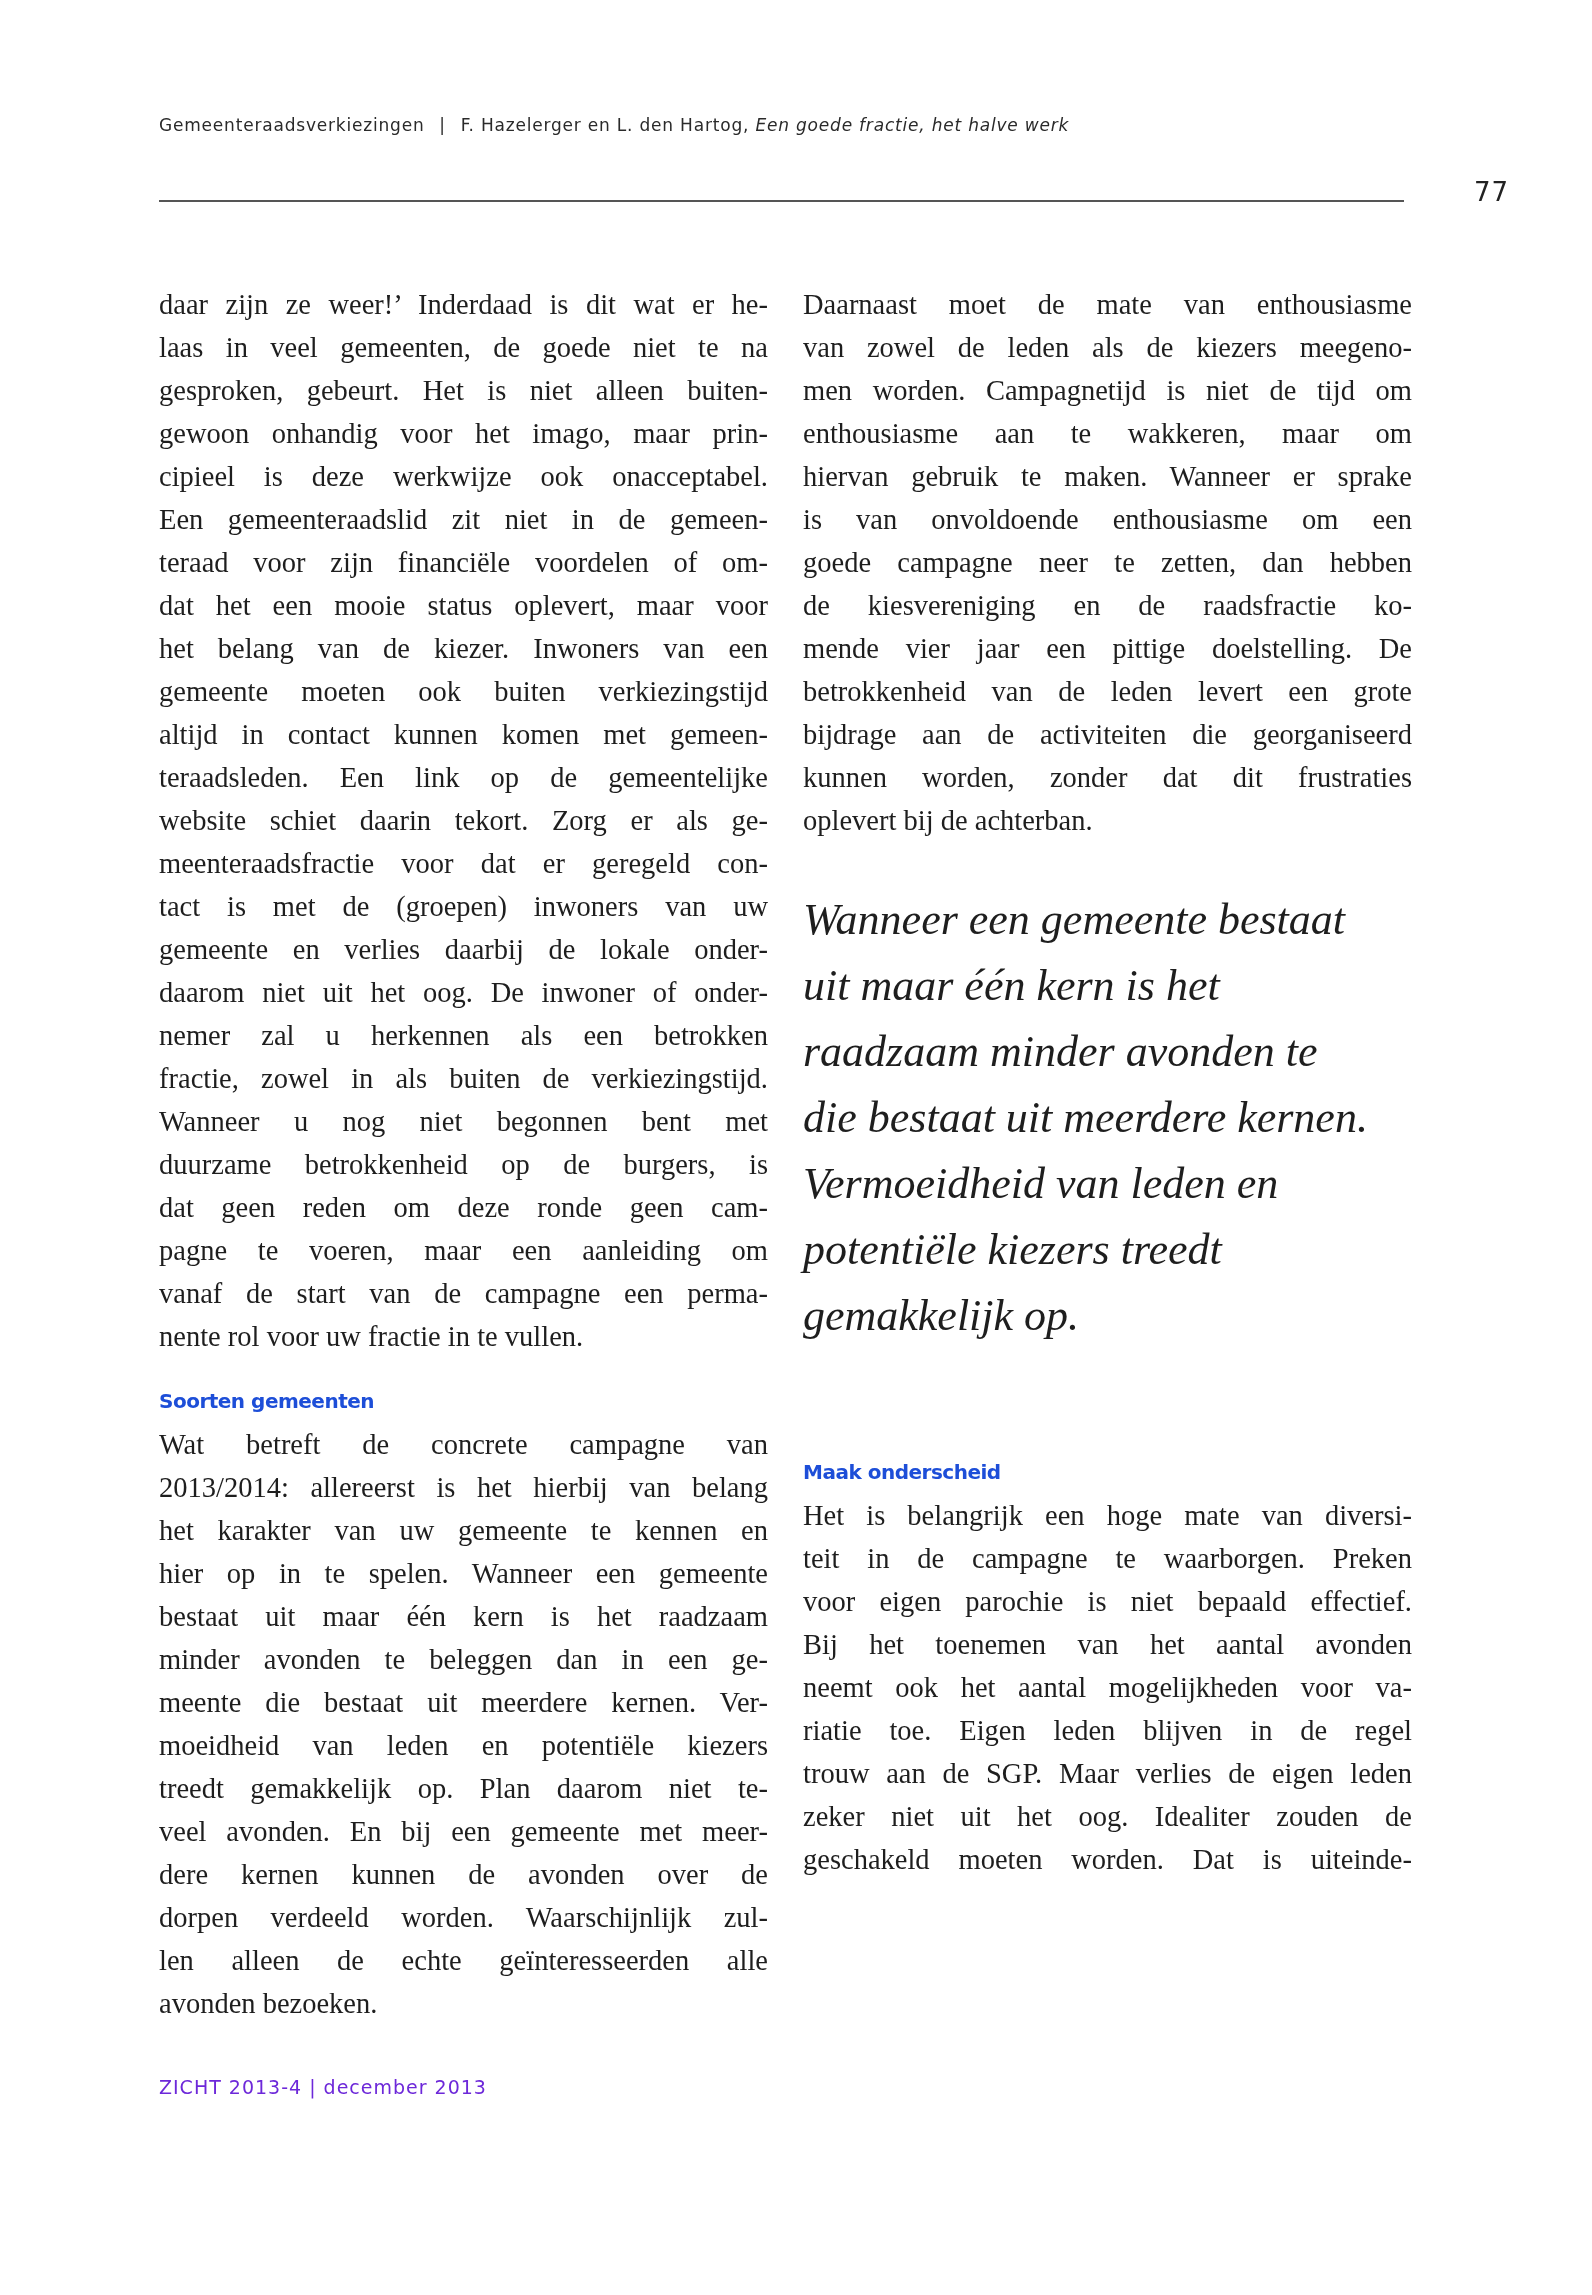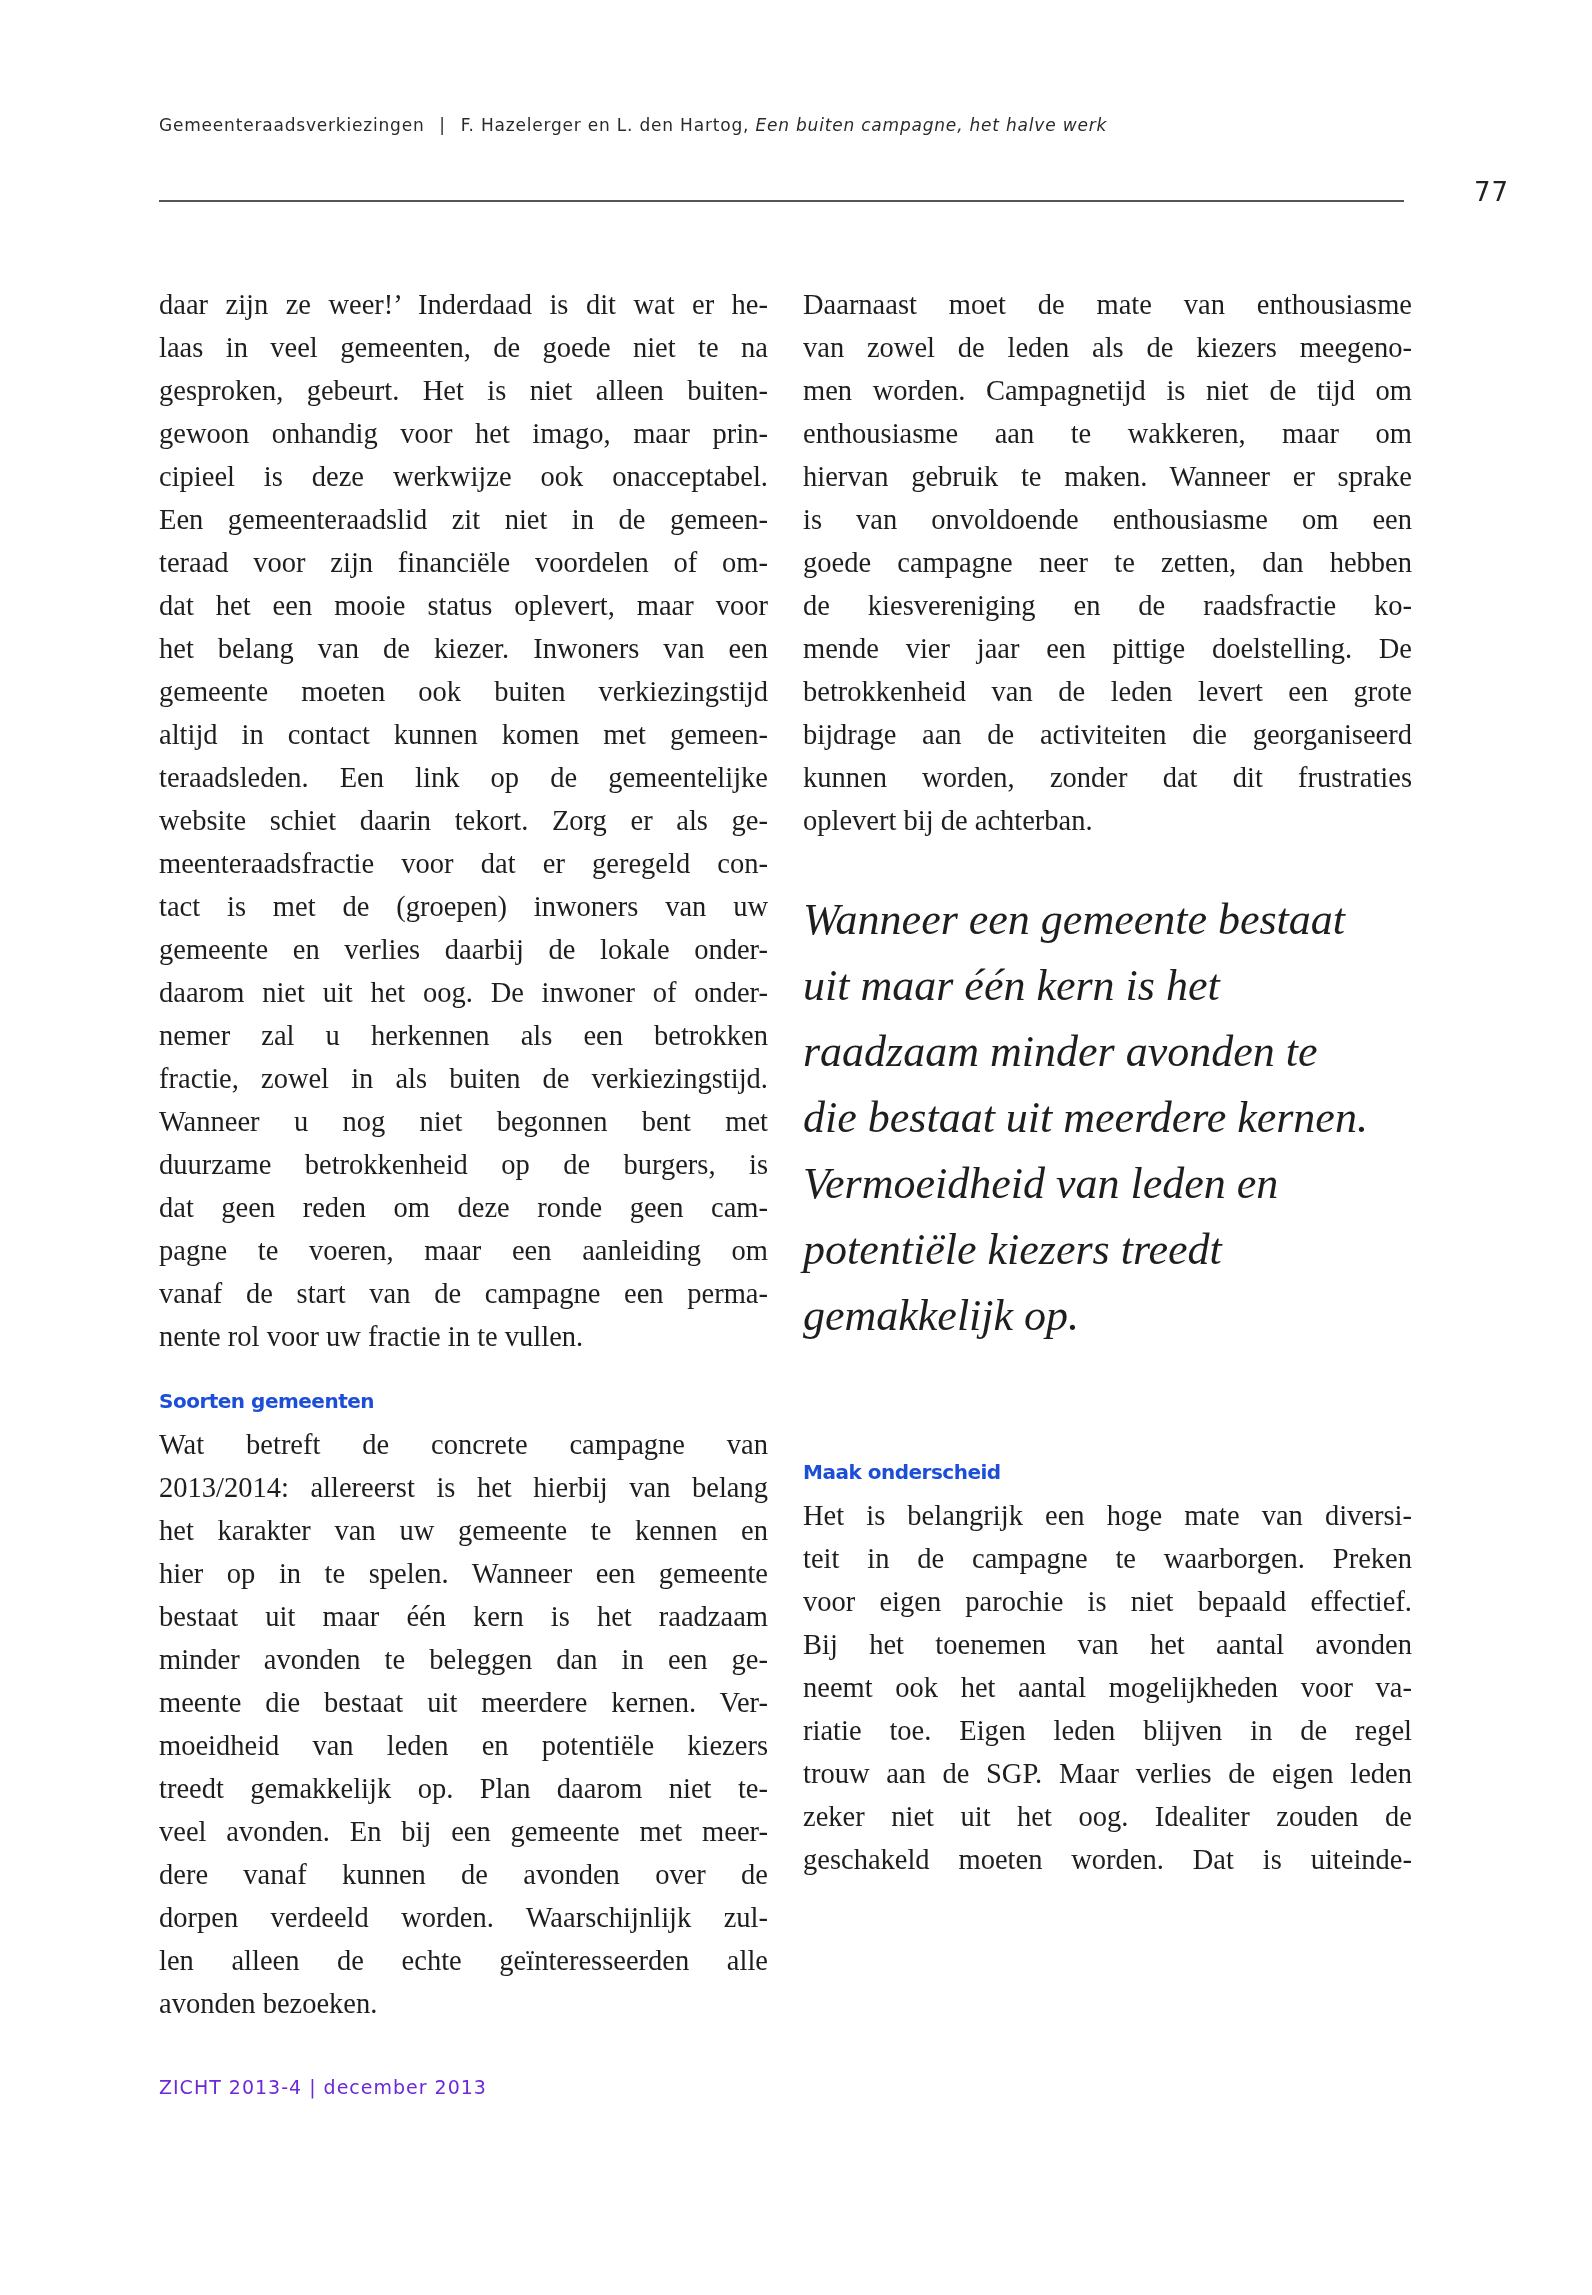--- a/index.html
+++ b/index.html
@@ -38,21 +38,21 @@
     font-family: "DejaVu Sans", sans-serif; font-size: 19px; color: #6d28d9; letter-spacing: 1px; white-space: nowrap;
   }
 </style>
 </head>
 <body>
 
 <div class="running-head">
   <span>Gemeenteraadsverkiezingen</span>
   <span style="margin:0 8.6px;">|</span>
   <span>F. Hazelerger en L. den Hartog,</span>
-  <span class="it">Een buiten campagne, het halve werk</span>
+  <span class="it">Een goede fractie, het halve werk</span>
 </div>
 <div class="rule"></div>
 <div class="page-num">77</div>
 
 <div class="col left">
   <p class="body-text" id="lp1">
       <span class="ln">daar zijn ze weer!’ Inderdaad is dit wat er he-</span>
       <span class="ln">laas in veel gemeenten, de goede niet te na</span>
       <span class="ln">gesproken, gebeurt. Het is niet alleen buiten-</span>
       <span class="ln">gewoon onhandig voor het imago, maar prin-</span>
@@ -84,21 +84,21 @@
       <span class="ln">Wat betreft de concrete campagne van</span>
       <span class="ln">2013/2014: allereerst is het hierbij van belang</span>
       <span class="ln">het karakter van uw gemeente te kennen en</span>
       <span class="ln">hier op in te spelen. Wanneer een gemeente</span>
       <span class="ln">bestaat uit maar één kern is het raadzaam</span>
       <span class="ln">minder avonden te beleggen dan in een ge-</span>
       <span class="ln">meente die bestaat uit meerdere kernen. Ver-</span>
       <span class="ln">moeidheid van leden en potentiële kiezers</span>
       <span class="ln">treedt gemakkelijk op. Plan daarom niet te-</span>
       <span class="ln">veel avonden. En bij een gemeente met meer-</span>
-      <span class="ln">dere vanaf kunnen de avonden over de</span>
+      <span class="ln">dere kernen kunnen de avonden over de</span>
       <span class="ln">dorpen verdeeld worden. Waarschijnlijk zul-</span>
       <span class="ln">len alleen de echte geïnteresseerden alle</span>
       <span class="ln last">avonden bezoeken.</span>
     </p>
 </div>
 
 <div class="col right">
   <p class="body-text" id="rp1">
       <span class="ln">Daarnaast moet de mate van enthousiasme</span>
       <span class="ln">van zowel de leden als de kiezers meegeno-</span>

